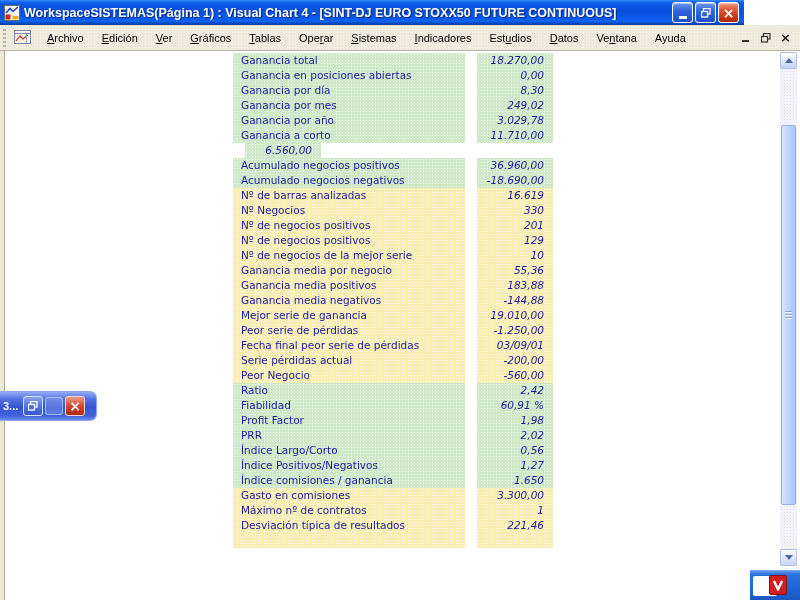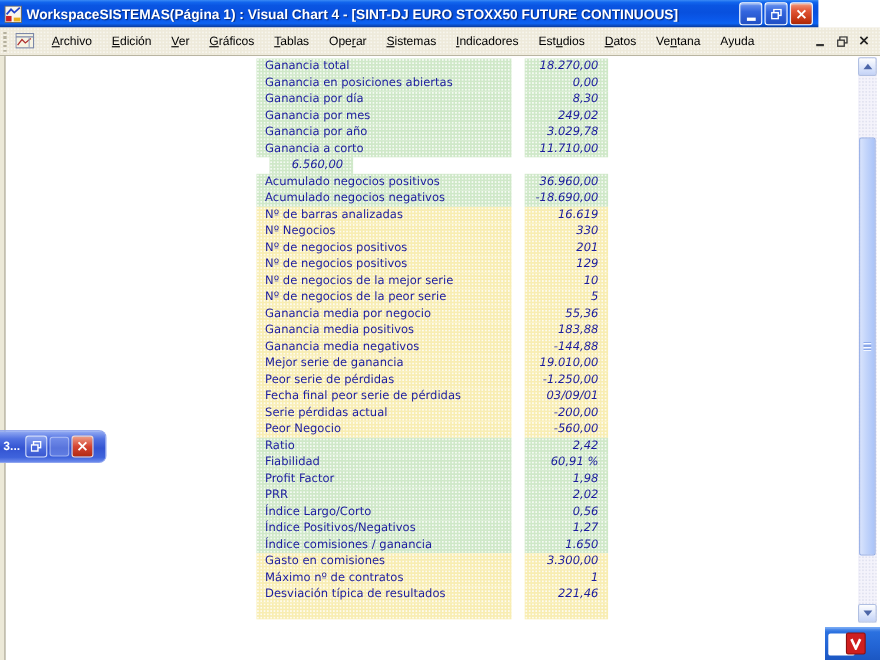--- a/index.html
+++ b/index.html
@@ -231,25 +231,20 @@
           <div class="cell lab">Nº de negocios positivos</div>
           <div class="gapc"></div>
           <div class="cell val">129</div>
         </div>
         <div class="trow y">
           <div class="cell lab">Nº de negocios de la mejor serie</div>
           <div class="gapc"></div>
           <div class="cell val">10</div>
         </div>
         <div class="trow y">
-          <div class="cell lab">Nº de negocios de la peor serie</div>
-          <div class="gapc"></div>
-          <div class="cell val">5</div>
-        </div>
-        <div class="trow y">
           <div class="cell lab">Ganancia media por negocio</div>
           <div class="gapc"></div>
           <div class="cell val">55,36</div>
         </div>
         <div class="trow y">
           <div class="cell lab">Ganancia media positivos</div>
           <div class="gapc"></div>
           <div class="cell val">183,88</div>
         </div>
         <div class="trow y">

